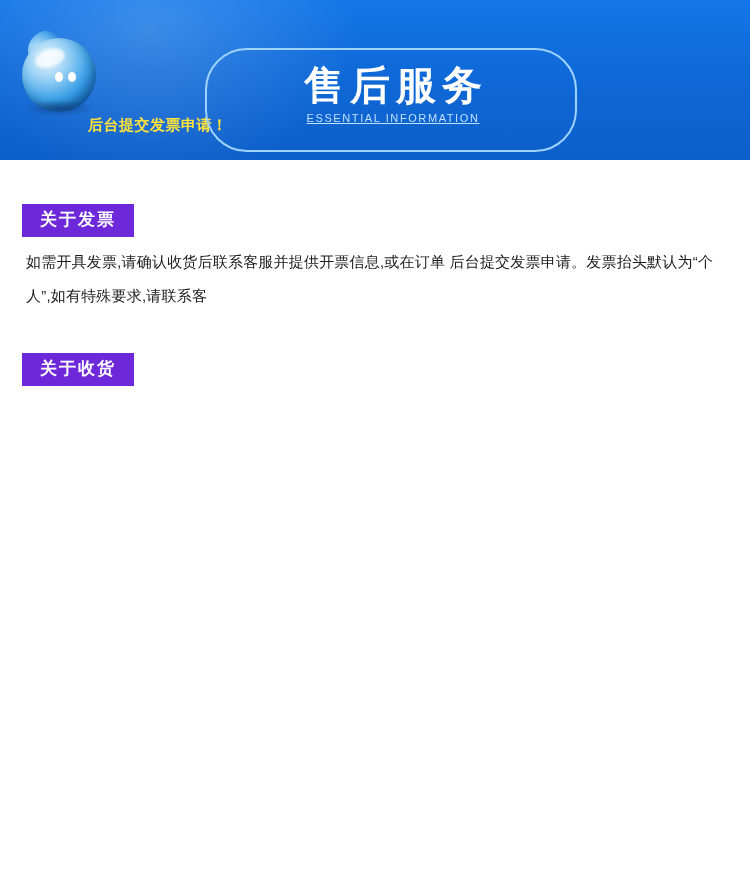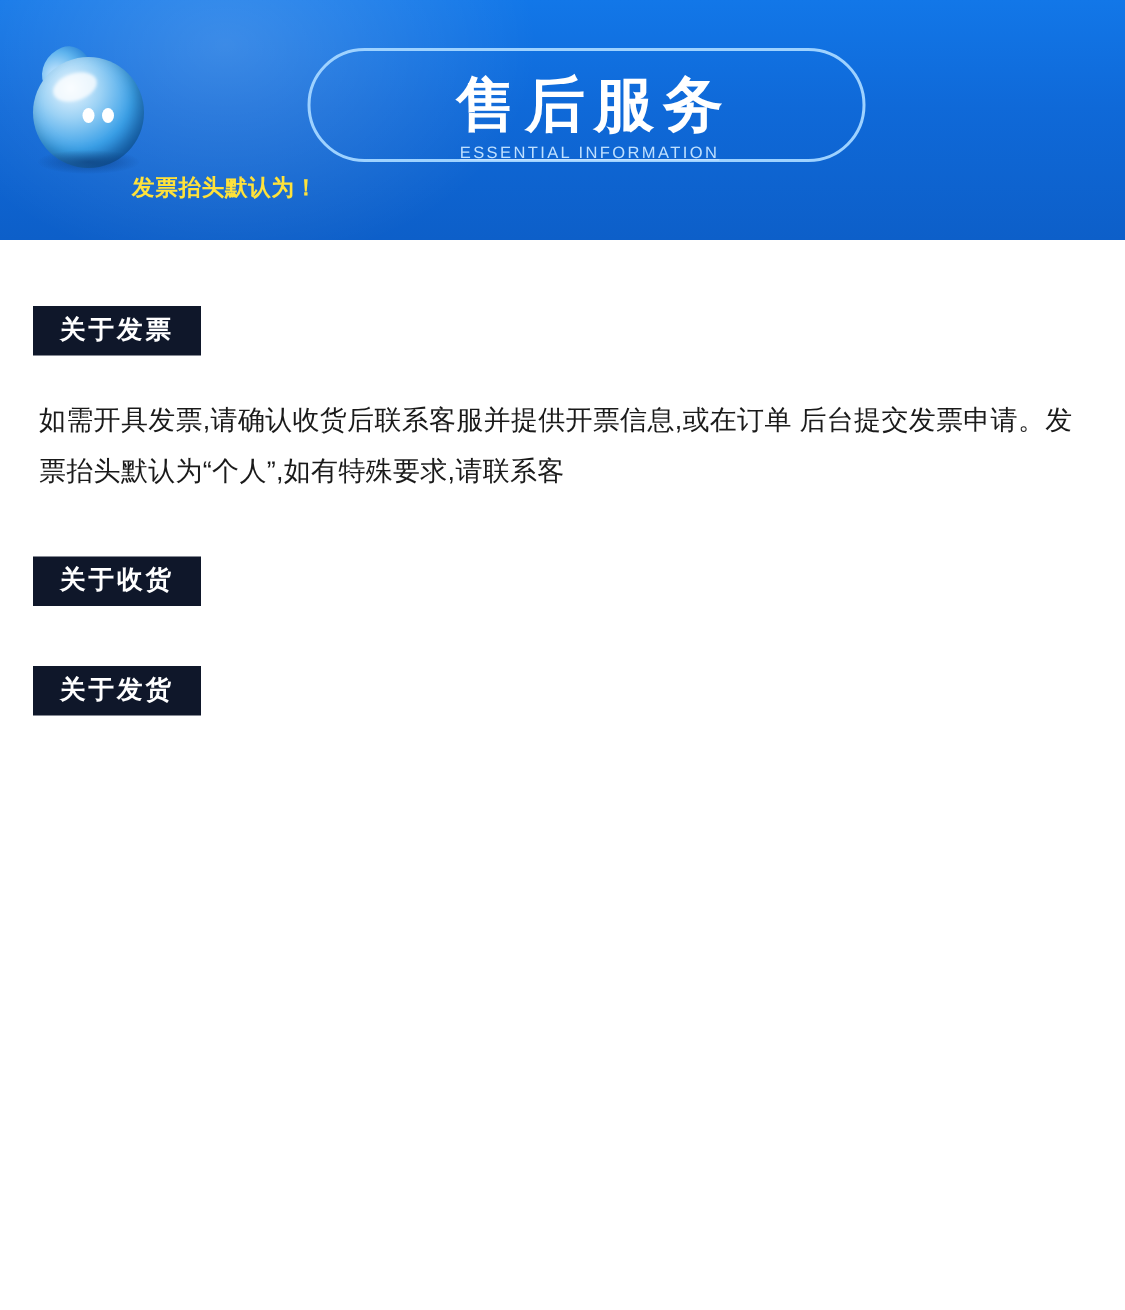--- a/index.html
+++ b/index.html
@@ -106,23 +106,23 @@
     font-size: 15px;
     font-weight: bold;
     color: #ffe23a;
     letter-spacing: 0.5px;
     white-space: nowrap;
   }
 
   .title-box {
     position: absolute;
     left: 205px;
-    top: 32px;
+    top: 48px;
     width: 372px;
-    height: 76px;
+    height: 104px;
     border: 2px solid #9ed2ff;
     border-radius: 42px;
     box-sizing: border-box;
   }
   .title-main {
     position: absolute;
     left: 0;
     top: 0;
     width: 372px;
     text-align: center;
@@ -155,31 +155,31 @@
     box-sizing: border-box;
   }
 
   .section {
     position: relative;
     margin: 0 0 0 0;
   }
   .tag {
     display: inline-block;
     margin-left: 22px;
-    background: #0f172a;
+    background: #6d28d9;
     color: #ffffff;
     font-size: 17px;
     font-weight: bold;
     letter-spacing: 2px;
     padding: 7px 18px 9px 18px;
     line-height: 1;
   }
   .para {
-    margin: 26px 26px 0 26px;
-    font-size: 18px;
+    margin: 8px 26px 0 26px;
+    font-size: 15px;
     line-height: 34px;
     color: #1a1a1a;
     letter-spacing: 0.2px;
     white-space: pre-wrap;
   }
   .sec-gap { height: 40px; }
   .sec-gap-lg { height: 44px; }
 </style>
 </head>
 <body>
@@ -191,21 +191,21 @@
 
     <div class="mascot">
       <div class="tail"></div>
       <div class="body"></div>
       <div class="highlight"></div>
       <div class="eye left"></div>
       <div class="eye right"></div>
       <div class="base"></div>
     </div>
 
-    <div class="mascot-caption">发票抬头默认为！</div>
+    <div class="mascot-caption">后台提交发票申请！</div>
 
     <div class="title-box">
       <div class="title-main">售后服务</div>
       <div class="title-sub">ESSENTIAL INFORMATION</div>
     </div>
   </div>
 
   <div class="content">
 
     <div class="section">
@@ -215,20 +215,19 @@
 
     <div class="sec-gap"></div>
 
     <div class="section">
       <div class="tag">关于收货</div>
     </div>
 
     <div class="sec-gap"></div>
 
     <div class="section">
-      <div class="tag">关于发货</div>
     </div>
 
     <div class="sec-gap-lg"></div>
 
 
   </div>
 </div>
 
 </body></html>

